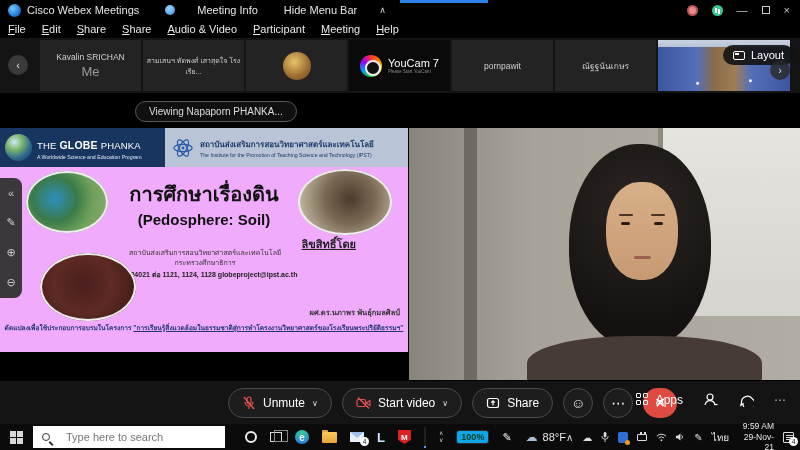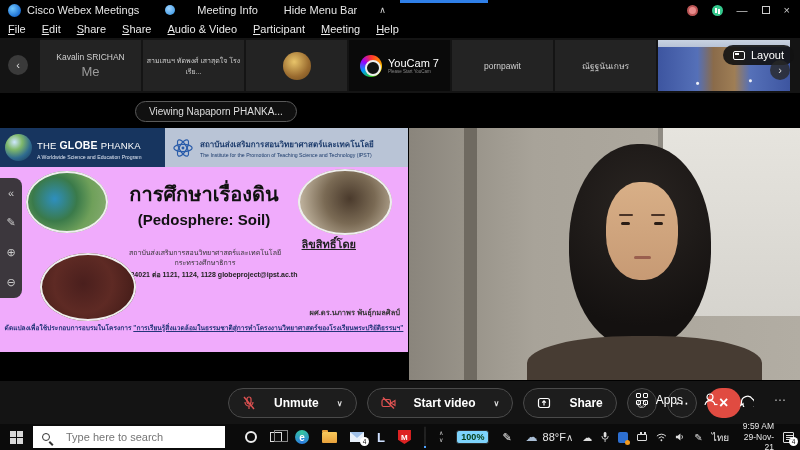--- a/index.html
+++ b/index.html
@@ -93,21 +93,21 @@
   .hair { position:absolute; left:160px; top:16px; width:142px; height:205px; border-radius:48%; background:radial-gradient(circle at 50% 30%, #2a2522, #141110 75%); }
   .face { position:absolute; left:197px; top:54px; width:72px; height:98px; border-radius:46%; background:linear-gradient(#d8af87,#c79a74); }
   .brow { position:absolute; width:14px; height:2px; background:#4a3326; border-radius:2px; top:32px; }
   .eye { position:absolute; width:9px; height:3px; background:#2a1d15; border-radius:2px; top:40px; }
   .mouth { position:absolute; left:28px; top:74px; width:17px; height:3px; background:#9a5f4e; border-radius:2px; }
   .body-shape { position:absolute; left:118px; top:208px; width:235px; height:60px; border-radius:45% 45% 0 0; background:#473c33; }
 
   
   .controlbar { position:absolute; left:0; top:381px; width:800px; height:43px; background:#141414; }
   .controls-center { position:absolute; left:228px; top:7px; display:flex; align-items:center; gap:10px; }
-  .pill { height:30px; display:flex; align-items:center; gap:18px; padding:0 13px; border:1px solid #4a4a4a; border-radius:16px; background:#1d1d1d; color:#fff; font-size:12px; font-weight:bold; }
+  .pill { height:30px; display:flex; align-items:center; gap:7px; padding:0 13px; border:1px solid #4a4a4a; border-radius:16px; background:#1d1d1d; color:#fff; font-size:12px; font-weight:normal; }
   .pill .chev { font-size:8px; color:#ddd; }
   .circle-btn { width:30px; height:30px; border-radius:50%; border:1px solid #4a4a4a; background:#1d1d1d; color:#fff; display:flex; align-items:center; justify-content:center; font-size:14px; }
   .leave-btn { width:34px; height:30px; border-radius:16px; background:#e04b41; border:none; color:#fff; display:flex; align-items:center; justify-content:center; font-size:16px; font-weight:bold; }
   .controls-right { position:absolute; right:14px; top:11px; display:flex; align-items:center; gap:20px; color:#fff; font-size:12px; }
   .apps-btn { display:flex; align-items:center; gap:7px; }
   .grid-icon { width:13px; height:13px; display:grid; grid-template-columns:5px 5px; grid-template-rows:5px 5px; gap:2px; }
   .grid-icon span { border:1px solid #fff; border-radius:1px; }
   svg.ic { display:block; }
 
   
@@ -128,21 +128,21 @@
   .folder::before { content:""; position:absolute; left:0; top:-2px; width:6px; height:2px; background:#e9a23b; border-radius:1px 1px 0 0; }
   .mail { width:14px; height:10px; background:#e8f0fa; position:relative; }
   .mail::after { content:""; position:absolute; left:0; top:0; border-left:7px solid transparent; border-right:7px solid transparent; border-top:6px solid #9fc0e8; }
   .badge { position:absolute; right:-5px; bottom:-4px; width:9px; height:9px; border-radius:50%; background:#fff; color:#111; font-size:6.5px; display:flex; align-items:center; justify-content:center; }
   .rel { position:relative; }
   .line-tile { color:#cfe0ff; font-size:13px; font-weight:bold; }
   .mcafee { width:13px; height:14px; background:#d22; clip-path:polygon(0 0,100% 0,100% 70%,50% 100%,0 70%); color:#fff; font-size:8px; font-weight:bold; display:flex; align-items:center; justify-content:center; }
   .webex-tray { width:15px; height:15px; border-radius:50%; background:conic-gradient(#2c8fe0,#35c98e,#16324f,#2c8fe0); border:1px solid #222; }
   .tray-active { border-bottom:2px solid #4da3ff; padding-bottom:1px; background:#1c1c1c; }
   .spinner { display:flex; flex-direction:column; font-size:6px; color:#ccc; line-height:1.1; }
-  .battery { background:#7dd3fc; border:1px solid #2a2a2a; color:#083; font-size:9px; font-weight:bold; padding:1px 4px; border-radius:3px; color:#064018; }
+  .battery { background:#0ea5e9; border:1px solid #2a2a2a; color:#083; font-size:9px; font-weight:bold; padding:1px 4px; border-radius:3px; color:#064018; }
   .stylus { color:#eee; font-size:11px; }
   .weather { display:flex; align-items:center; gap:5px; margin-left:14px; font-size:11px; }
   .cloud { color:#a9bdd4; font-size:12px; }
   .tray { display:flex; align-items:center; gap:9px; margin-left:auto; padding-right:6px; font-size:10px; }
   .tray .g { color:#ddd; font-size:10px; }
   .app-square { width:11px; height:11px; background:#2d6fd1; border-radius:2px; position:relative; }
   .app-square::after { content:""; position:absolute; right:-2px; bottom:-2px; width:5px; height:5px; border-radius:50%; background:#f29a1e; }
   .usb { width:10px; height:7px; border:1px solid #ddd; border-radius:1px; position:relative; }
   .usb::after { content:""; position:absolute; left:2px; top:-3px; width:2px; height:3px; background:#ddd; box-shadow:4px 0 0 #ddd; }
   .clock { text-align:right; font-size:8.5px; line-height:1.25; }

